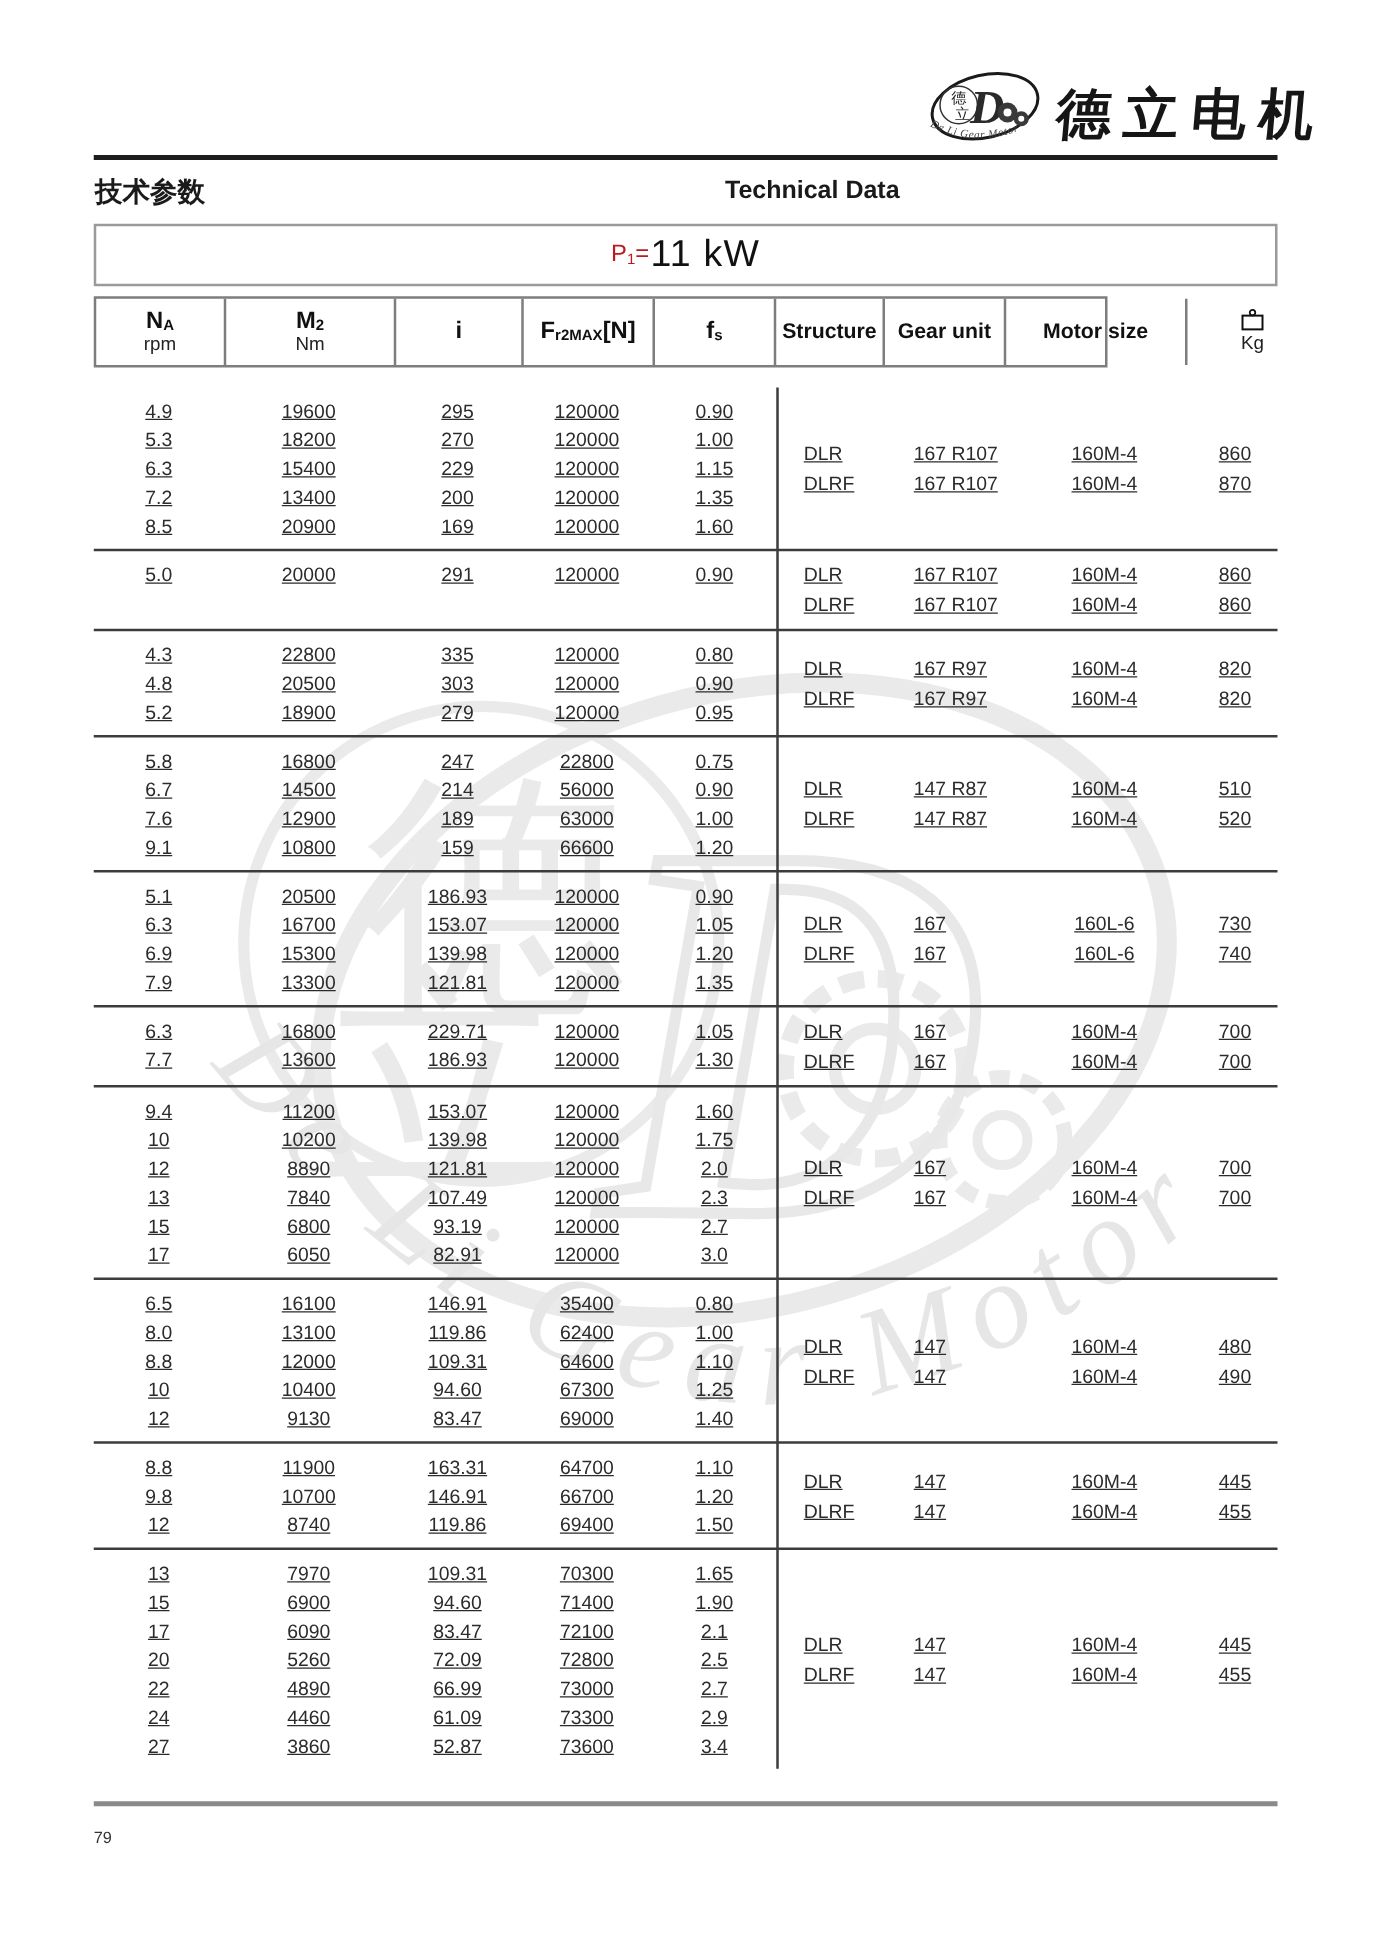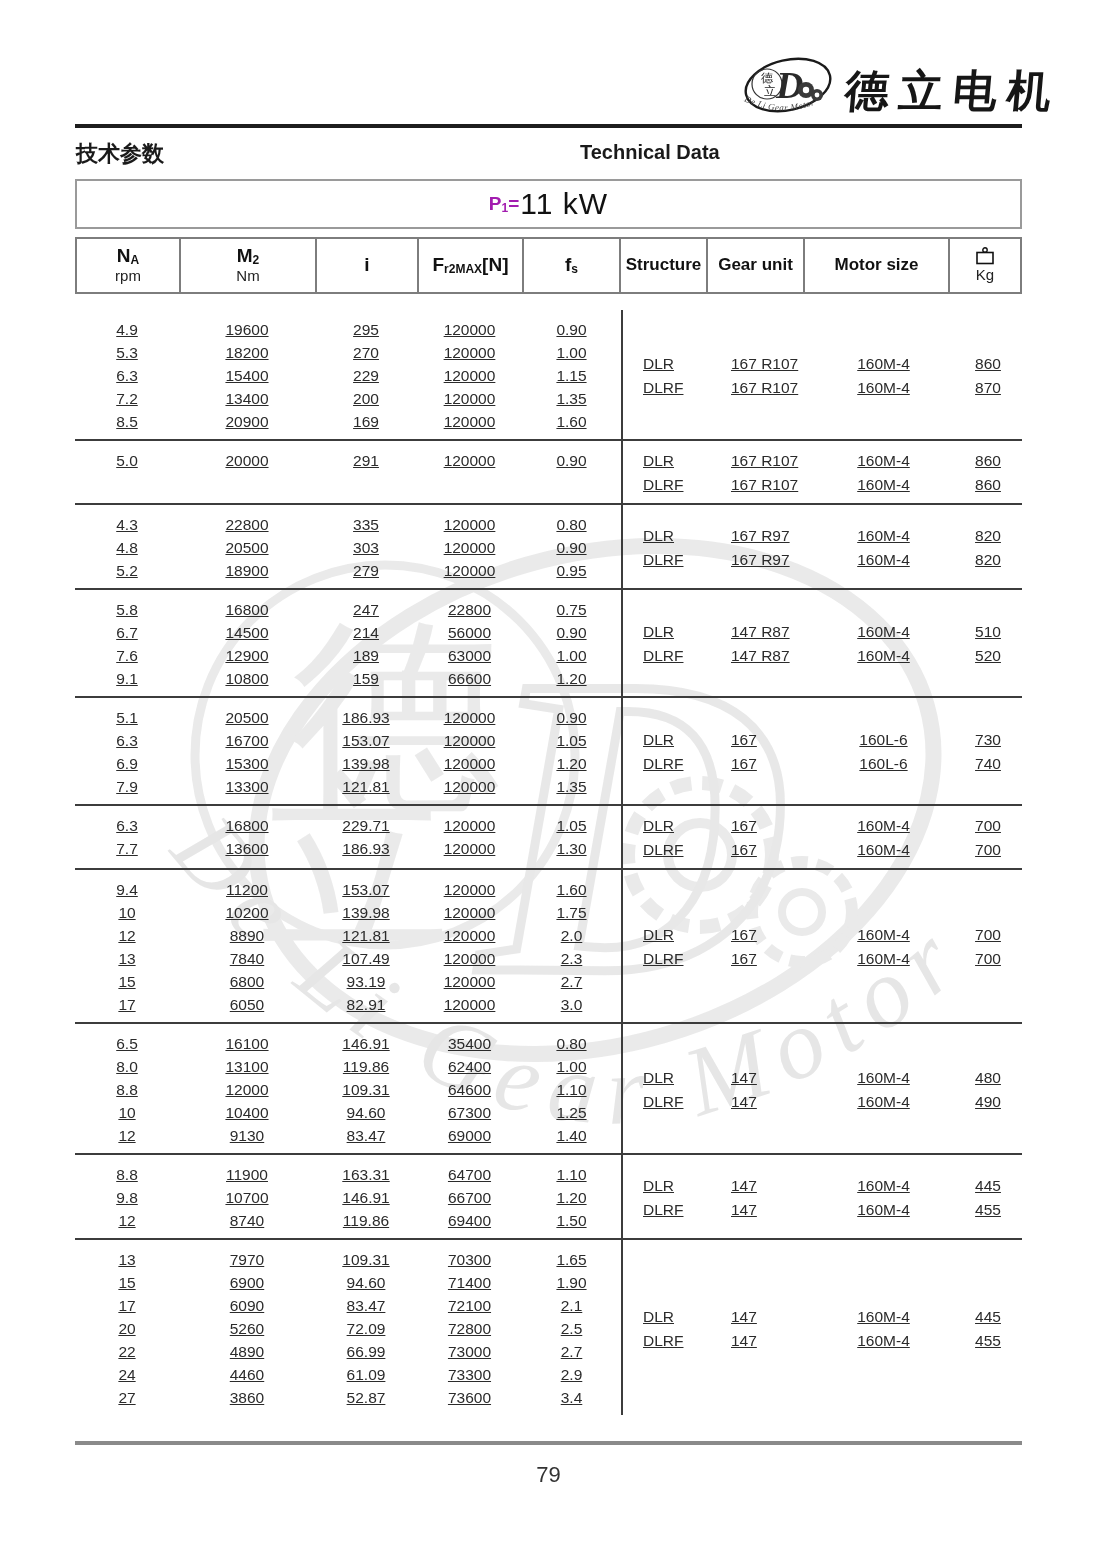--- a/index.html
+++ b/index.html
@@ -21,36 +21,36 @@
   }
   .rule-top{position:absolute;left:75px;top:124px;width:947px;height:4px;background:#1d1d1d;z-index:1;}
   .title-cn{position:absolute;left:76px;top:139px;font-size:22px;font-weight:bold;color:#1a1a1a;z-index:1;}
   .title-en{position:absolute;left:580px;top:141px;font-size:20px;font-weight:bold;color:#1a1a1a;z-index:1;}
   
   .power-box{
     position:absolute;left:75px;top:179px;width:947px;height:50px;z-index:1;
     border:2px solid #9a9a9a;box-sizing:border-box;
     display:flex;align-items:center;justify-content:center;background:transparent;
   }
-  .power-pre{font-size:19px;font-weight:bold;color:#a21caf;}
+  .power-pre{font-size:19px;font-weight:normal;color:#b91c1c;}
   .power-pre sub{font-size:12px;vertical-align:-2px;}
   .power-val{font-size:30px;font-weight:normal;color:#111;letter-spacing:1px;margin-left:1px;}
   
   .thead{
-    position:absolute;left:75px;top:237px;width:947px;height:57px;z-index:1;
+    position:absolute;left:75px;top:237px;width:811px;height:57px;z-index:1;
     border:2px solid #7d7d7d;box-sizing:border-box;
     display:grid;grid-template-columns:104px 136px 102px 105px 97px 87px 97px 145px auto;
     background:transparent;
   }
   .th{
     border-right:2px solid #7d7d7d;
     display:flex;flex-direction:column;align-items:center;justify-content:center;
     line-height:1.08;
   }
-  .th:last-child{border-right:none;}
+  .th:last-child{border-right:none;margin-left:41px;}
   .th .main{font-size:19px;font-weight:bold;color:#111;}
   .th .main sub{font-size:12px;vertical-align:-2px;font-weight:bold;}
   .th .main .subcap{font-size:12px;font-weight:bold;}
   .th .unit{font-size:15px;color:#222;margin-top:1px;}
   .th .single{font-size:17px;font-weight:bold;color:#111;}
   .kg-icon{display:block;margin:0 auto 1px auto;}
   
   .tbody{position:absolute;left:75px;top:310px;width:947px;z-index:1;}
   .tbody::before{
     content:"";position:absolute;left:546px;top:0;bottom:0;
@@ -63,21 +63,21 @@
   .c{text-align:center;font-size:15.5px;color:#2b2b2b;}
   .group-right{width:399px;display:flex;flex-direction:column;justify-content:center;}
   .vrow{display:grid;grid-template-columns:90px 100px 145px auto;height:24px;align-items:center;}
   .v{font-size:15.5px;color:#2b2b2b;}
   .v1{text-align:left;padding-left:22px;}
   .v2{text-align:left;padding-left:20px;}
   .v3{text-align:center;}
   .v4{text-align:center;}
   
   .rule-bottom{position:absolute;left:75px;top:1441px;width:947px;height:4px;background:#8a8a8a;z-index:1;}
-  .page-num{position:absolute;left:75px;top:1462px;width:947px;text-align:center;font-size:22px;color:#333;z-index:1;}
+  .page-num{position:absolute;left:75px;top:1462px;width:947px;text-align:left;font-size:13px;color:#333;z-index:1;}
   
   .watermark{position:absolute;left:90px;top:500px;width:1000px;height:920px;z-index:0;opacity:0.55;}
 </style>
 </head>
 <body>
 
 <div class="page">
 
   <svg class="watermark" viewBox="0 0 1000 920" aria-hidden="true">
     <g fill="none" stroke="#d9d9d9">

